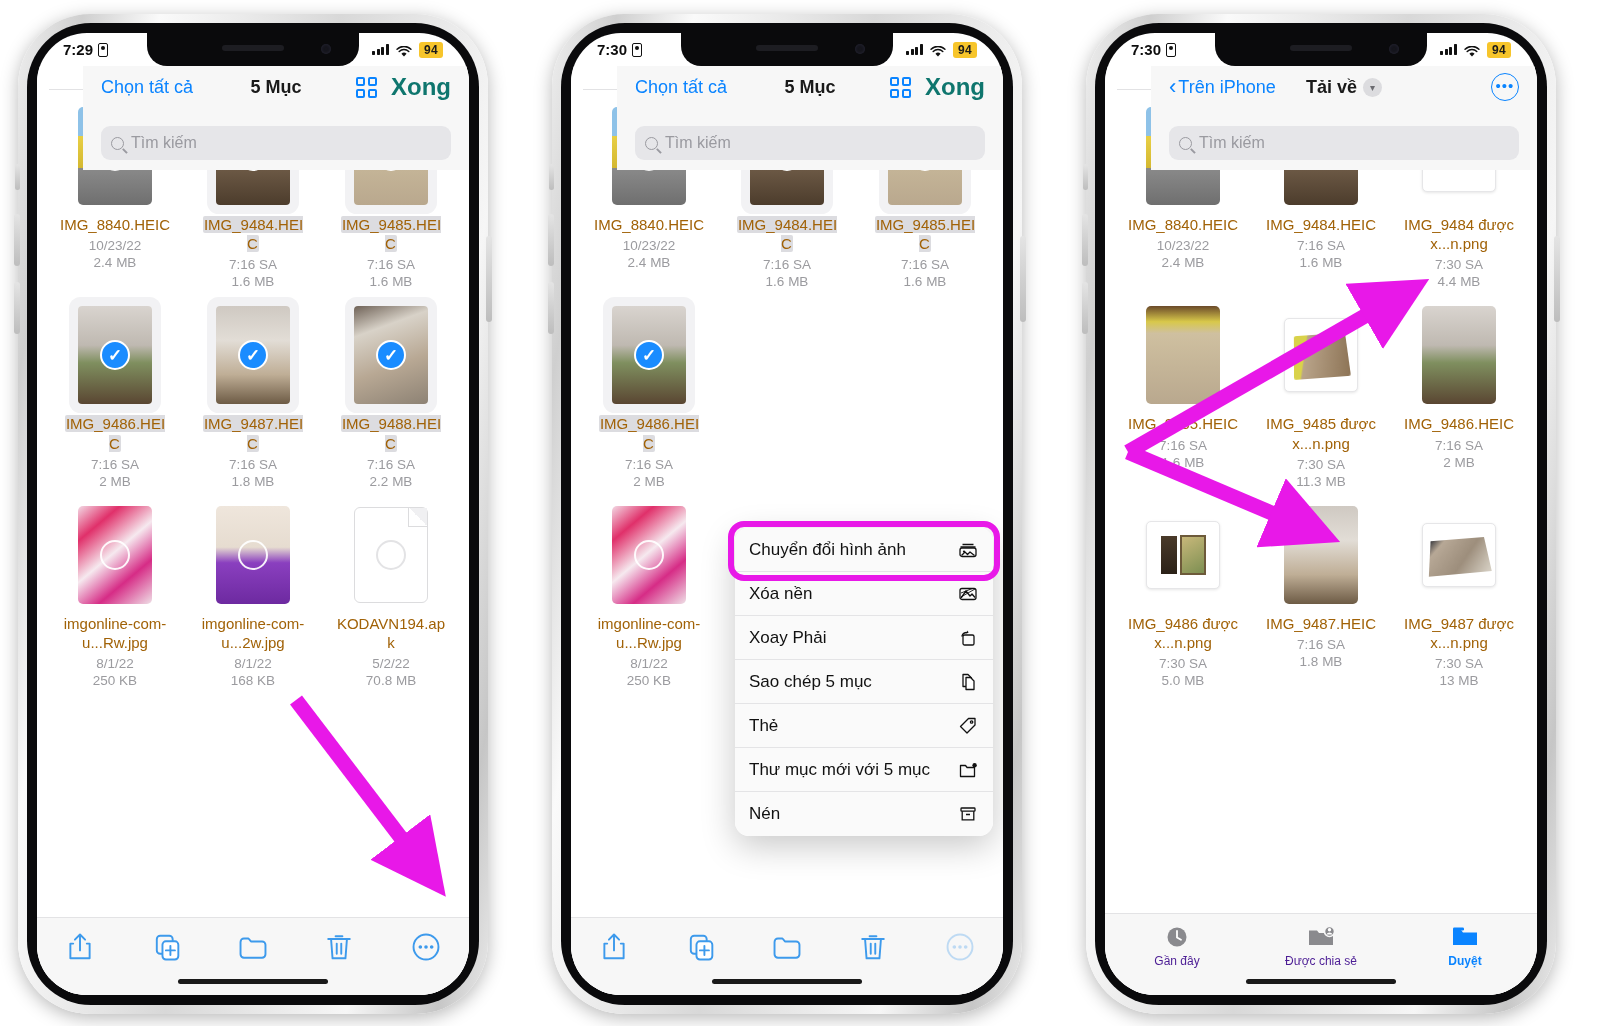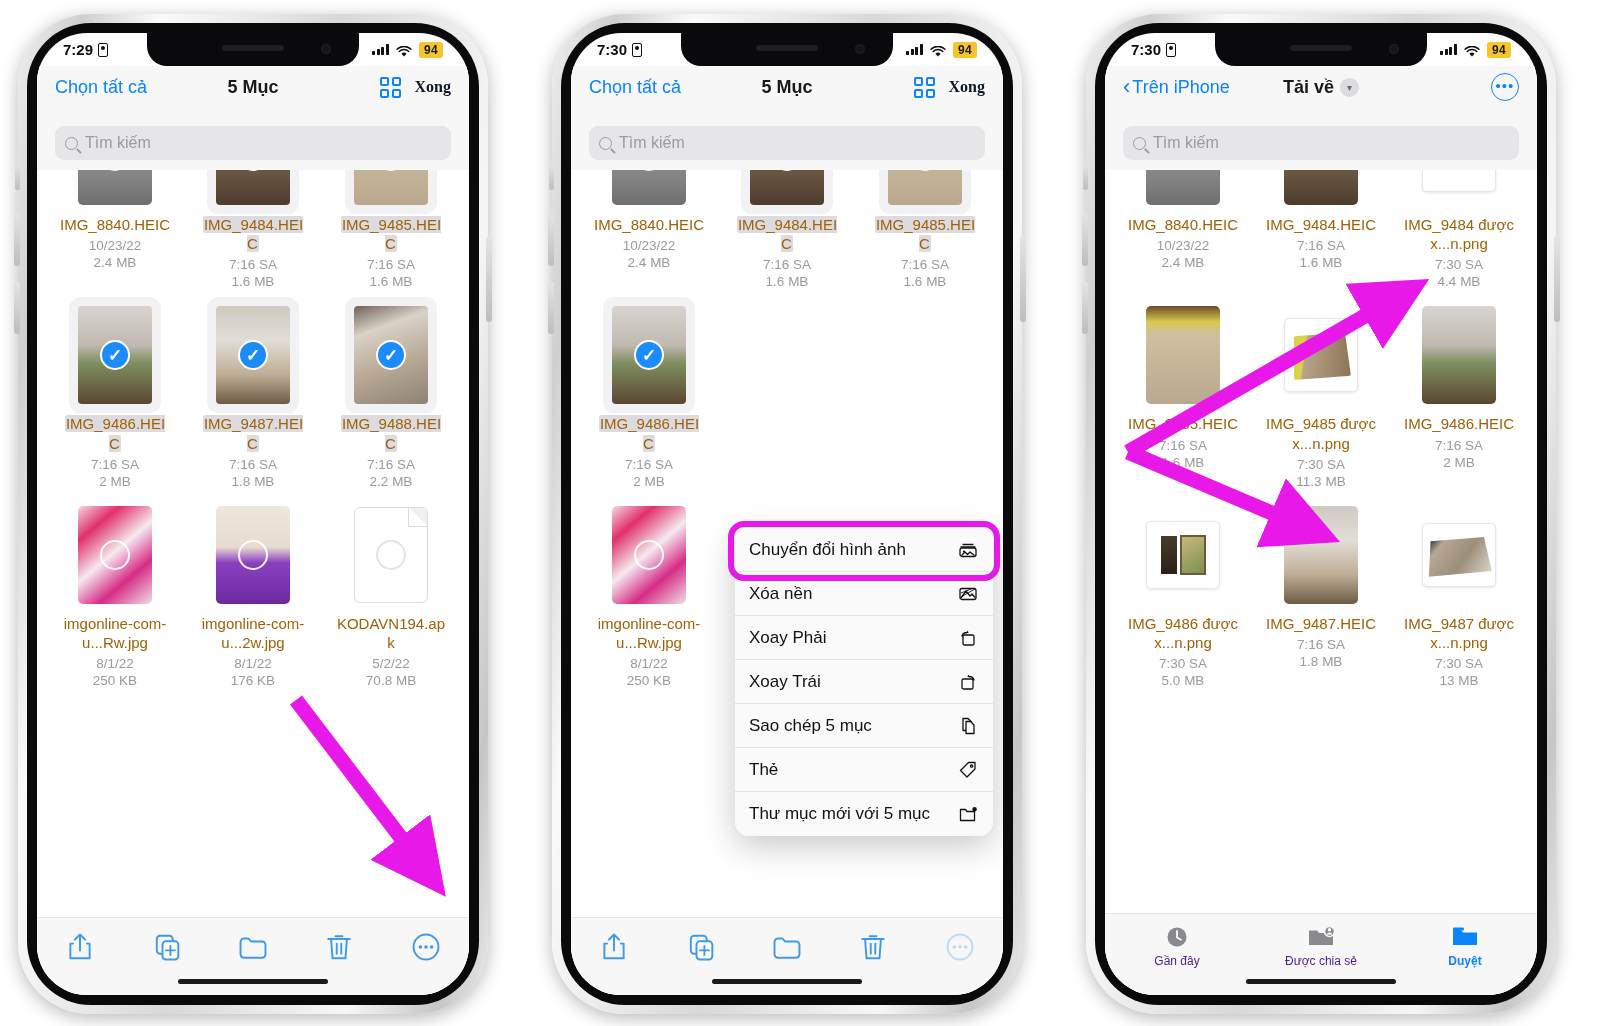--- a/index.html
+++ b/index.html
@@ -62,21 +62,21 @@
   .batt { background:#f7c52b; color:#1a1a1a; font-size:12px; font-weight:bold;
     padding:1px 5px; border-radius:3px; letter-spacing:.3px; }
 
   
   .navwrap { position:relative; background:#f7f7f7; padding:0 18px 10px; z-index:30; }
   .navbar { height:42px; display:flex; align-items:center; justify-content:space-between; }
   .nav-left { color:#0a84ff; font-size:18px; white-space:nowrap; }
   .nav-title { font-size:18px; font-weight:bold; color:#1a1a1a; position:absolute;
     left:50%; transform:translateX(-50%); white-space:nowrap; }
   .nav-right { display:flex; align-items:center; gap:14px; }
-  .nav-done { color:#0f172a; font-size:16px; font-weight:bold;font-family:Liberation Serif, serif; }
+  .nav-done { color:#0f766e; font-size:24px; font-weight:bold; }
   .grid-icon { display:grid; grid-template-columns:9px 9px; grid-template-rows:9px 9px; gap:3px; }
   .grid-icon span { border:2px solid #0a84ff; border-radius:2px; display:block; }
   .back-chevron { color:#0a84ff; font-size:22px; line-height:1; margin-right:2px; }
   .nav-left-back { display:flex; align-items:center; color:#0a84ff; font-size:18px; }
   .title-chevron { display:inline-flex; align-items:center; justify-content:center;
     width:19px; height:19px; border-radius:50%; background:#dcdcdf; color:#6b6b70;
     font-size:10px; margin-left:6px; vertical-align:middle; }
   .nav-title-row { position:absolute; left:50%; transform:translateX(-50%);
     display:flex; align-items:center; }
   .more-circle { width:28px; height:28px; border-radius:50%; border:1.6px solid #0a84ff;
@@ -85,21 +85,21 @@
 
   .searchbar { height:34px; background:#e6e6e9; border-radius:9px;
     display:flex; align-items:center; padding:0 10px; gap:7px;margin-top:18px; }
   .search-mag { width:13px; height:13px; border:1.8px solid #9a9aa0; border-radius:50%;
     position:relative; flex:none; }
   .search-mag::after { content:""; position:absolute; right:-5px; bottom:-3px;
     width:6px; height:1.8px; background:#9a9aa0; transform:rotate(45deg); }
   .search-ph { color:#9a9aa0; font-size:16px; }
 
   
-  .content { position:relative; height:calc(100% - 33px); background:#fff; }
+  .content { position:relative; height:calc(100% - 33px); background:#fff;padding-left:46px; }
   .filegrid { position:absolute; left:0; right:0; top:0; bottom:0;
     padding:0 12px; overflow:hidden; }
   .cutrow { display:grid; grid-template-columns:repeat(3,1fr); column-gap:6px;
     padding-top:0; }
   .cutrow .size { font-size:13px; color:#9b9b9f; text-align:center; }
   .divider { height:1px; background:#e2e2e4; margin:8px 0 0; }
 
   .row { display:grid; grid-template-columns:repeat(3,1fr); column-gap:6px; padding-top:14px; }
   .cell { display:flex; flex-direction:column; align-items:center; }
   .thumbwrap { position:relative; width:92px; height:104px; display:flex;
@@ -298,21 +298,21 @@
               <div class="meta">8/1/22</div>
               <div class="meta sz">250 KB</div>
             </div>
             <div class="cell">
               <div class="thumbwrap">
                 <div class="thumb" style="background:linear-gradient(180deg,#efe6dc 0%,#e6dcd0 42%,#8a3fbf 58%,#6d2aa0 100%)"></div>
                 <div class="check empty"></div>
               </div>
               <div class="fname">imgonline-com-u...2w.jpg</div>
               <div class="meta">8/1/22</div>
-              <div class="meta sz">176 KB</div>
+              <div class="meta sz">168 KB</div>
             </div>
             <div class="cell">
               <div class="thumbwrap">
                 <div class="doc-thumb"></div>
                 <div class="check empty" style="border-color:#e3e3e5"></div>
               </div>
               <div class="fname">KODAVN194.apk</div>
               <div class="meta">5/2/22</div>
               <div class="meta sz">70.8 MB</div>
             </div>
@@ -508,30 +508,20 @@
             <span>Xoay Phải</span>
             <span class="ci">
               <svg viewBox="0 0 20 20" fill="none" stroke="#111" stroke-width="1.3">
                   <rect x="5" y="7" width="11" height="10" rx="1.6"></rect>
                   <path d="M9 4.5C6.5 4.5 4.5 6 4 8" stroke-linecap="round"></path>
                   <path d="M9.5 2.6 10.6 4.6 8.4 5.5z" fill="#111" stroke="none"></path>
                 </svg>
             </span>
           </div>
           <div class="ctxitem">
-            <span>Xoay Trái</span>
-            <span class="ci">
-              <svg viewBox="0 0 20 20" fill="none" stroke="#111" stroke-width="1.3">
-                  <rect x="4" y="7" width="11" height="10" rx="1.6"></rect>
-                  <path d="M11 4.5c2.5 0 4.5 1.5 5 3.5" stroke-linecap="round"></path>
-                  <path d="M10.5 2.6 9.4 4.6l2.2.9z" fill="#111" stroke="none"></path>
-                </svg>
-            </span>
-          </div>
-          <div class="ctxitem">
             <span>Sao chép 5 mục</span>
             <span class="ci">
               <svg viewBox="0 0 20 20" fill="none" stroke="#111" stroke-width="1.3">
                   <path d="M5 2.5h5l3.5 3.5v8.5h-8.5z" stroke-linejoin="round"></path>
                   <path d="M8 5.5h4.5l3.5 3.5v8.5H8z" stroke-linejoin="round" fill="#fff"></path>
                 </svg>
             </span>
           </div>
           <div class="ctxitem">
             <span>Thẻ</span>
@@ -541,20 +531,30 @@
                   <circle cx="13.6" cy="6" r="1.2"></circle>
                 </svg>
             </span>
           </div>
           <div class="ctxitem">
             <span>Thư mục mới với 5 mục</span>
             <span class="ci">
               <svg viewBox="0 0 20 20" fill="none" stroke="#111" stroke-width="1.3">
                   <path d="M2.5 5.5h5l1.6 2h7.4v9h-14z" stroke-linejoin="round"></path>
                   <circle cx="16.6" cy="5.2" r="2.2" fill="#111" stroke="none"></circle>
+                </svg>
+            </span>
+          </div>
+          <div class="ctxitem">
+            <span>Nén</span>
+            <span class="ci">
+              <svg viewBox="0 0 20 20" fill="none" stroke="#111" stroke-width="1.3">
+                  <rect x="3" y="4" width="14" height="3.2" rx=".8"></rect>
+                  <path d="M4.2 7.2v8.6h11.6V7.2"></path>
+                  <path d="M8 10.5h4"></path>
                 </svg>
             </span>
           </div>
         </div>
         <div class="ctx-highlight"></div>
 
         <div class="toolbar">
           <div class="tb-icon">
             <svg viewBox="0 0 30 30" fill="none" stroke="#3d9aec" stroke-width="1.7" stroke-linecap="round" stroke-linejoin="round">
                 <path d="M15 4v14M15 4l-4.5 4.5M15 4l4.5 4.5"></path>

